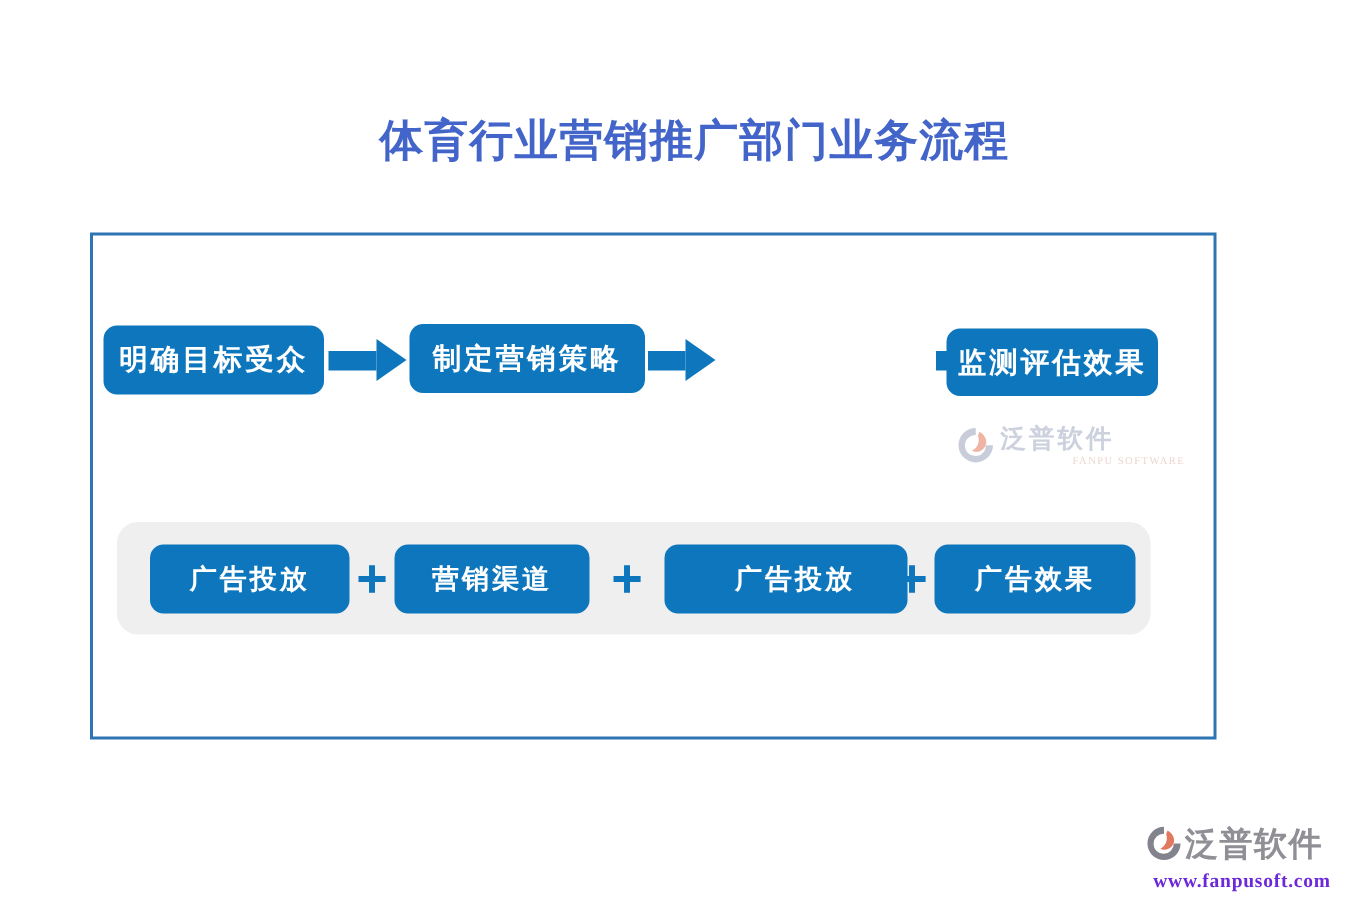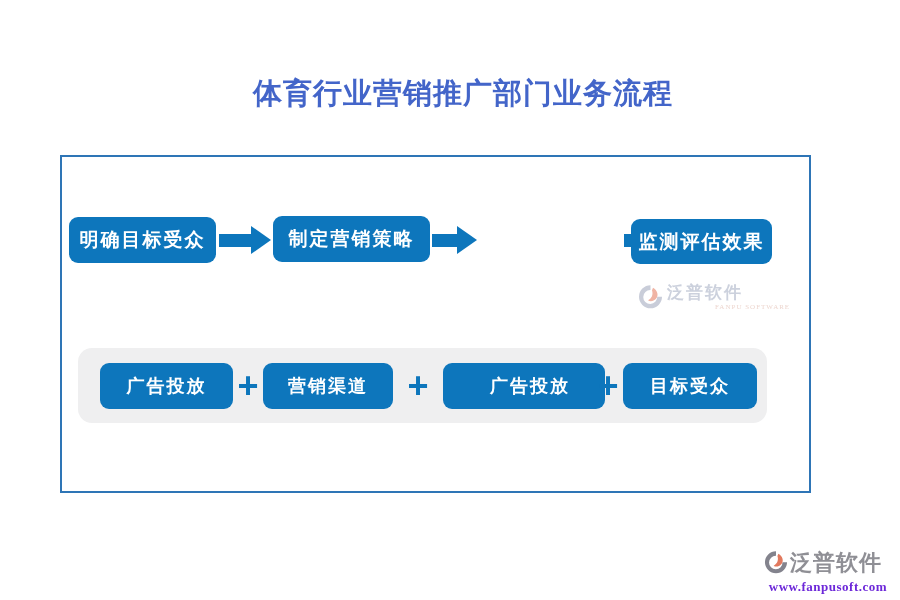--- a/index.html
+++ b/index.html
@@ -110,21 +110,21 @@
   <div class="plus plus1">+</div>
   <div class="item item2">
     <span>营销渠道</span>
   </div>
   <div class="plus plus2">+</div>
   <div class="item item3">
     <span>广告投放</span>
   </div>
   <div class="plus plus3">+</div>
   <div class="item item4">
-    <span>目标受众</span>
+    <span>广告效果</span>
   </div>
 
   <div class="wm-footer">
     <div class="wm-row">
       <svg class="logo-svg" width="24" height="28" viewBox="0 0 100 110">
         <path fill="#83838d" d="M50 6 A46 46 0 1 0 96 52 L 77 52 A28 28 0 1 1 50 25 Z"></path>
         <path fill="#e2795e" d="M60 16 C 78 26 84 46 72 60 C 63 70 49 73 40 66 C 54 60 62 44 56 26 Z"></path>
       </svg>
       <span class="wm-name">泛普软件</span>
     </div>

